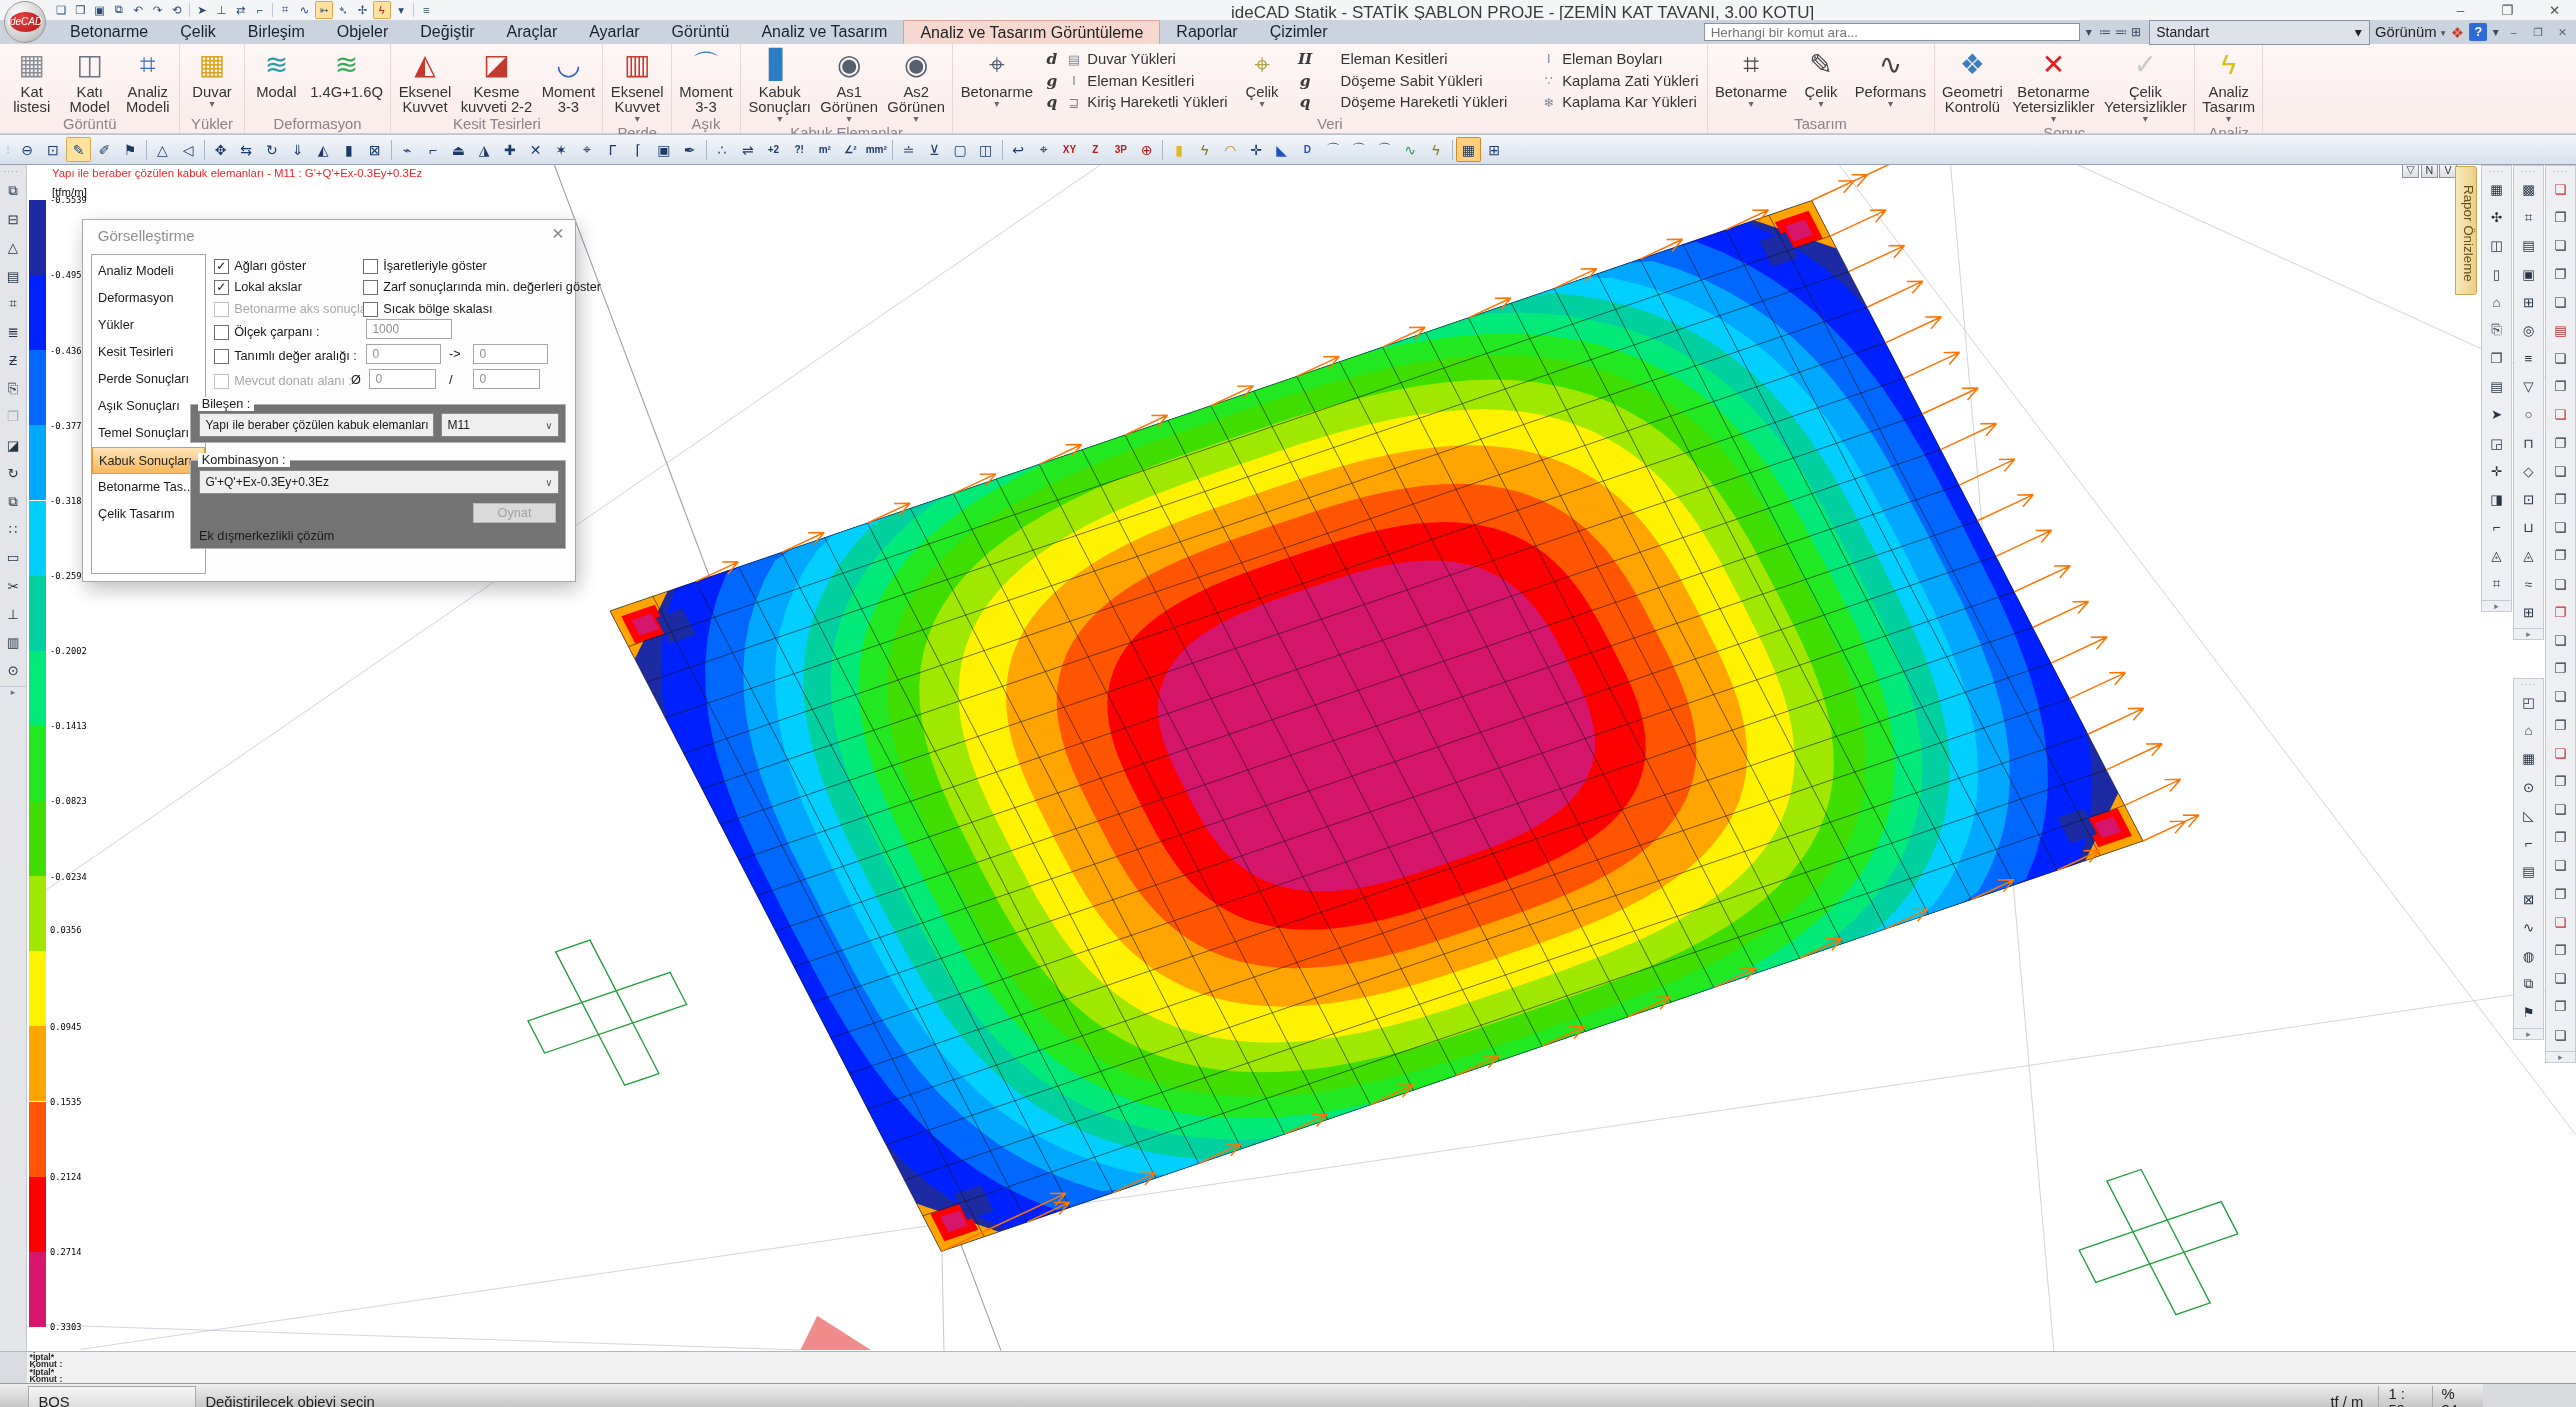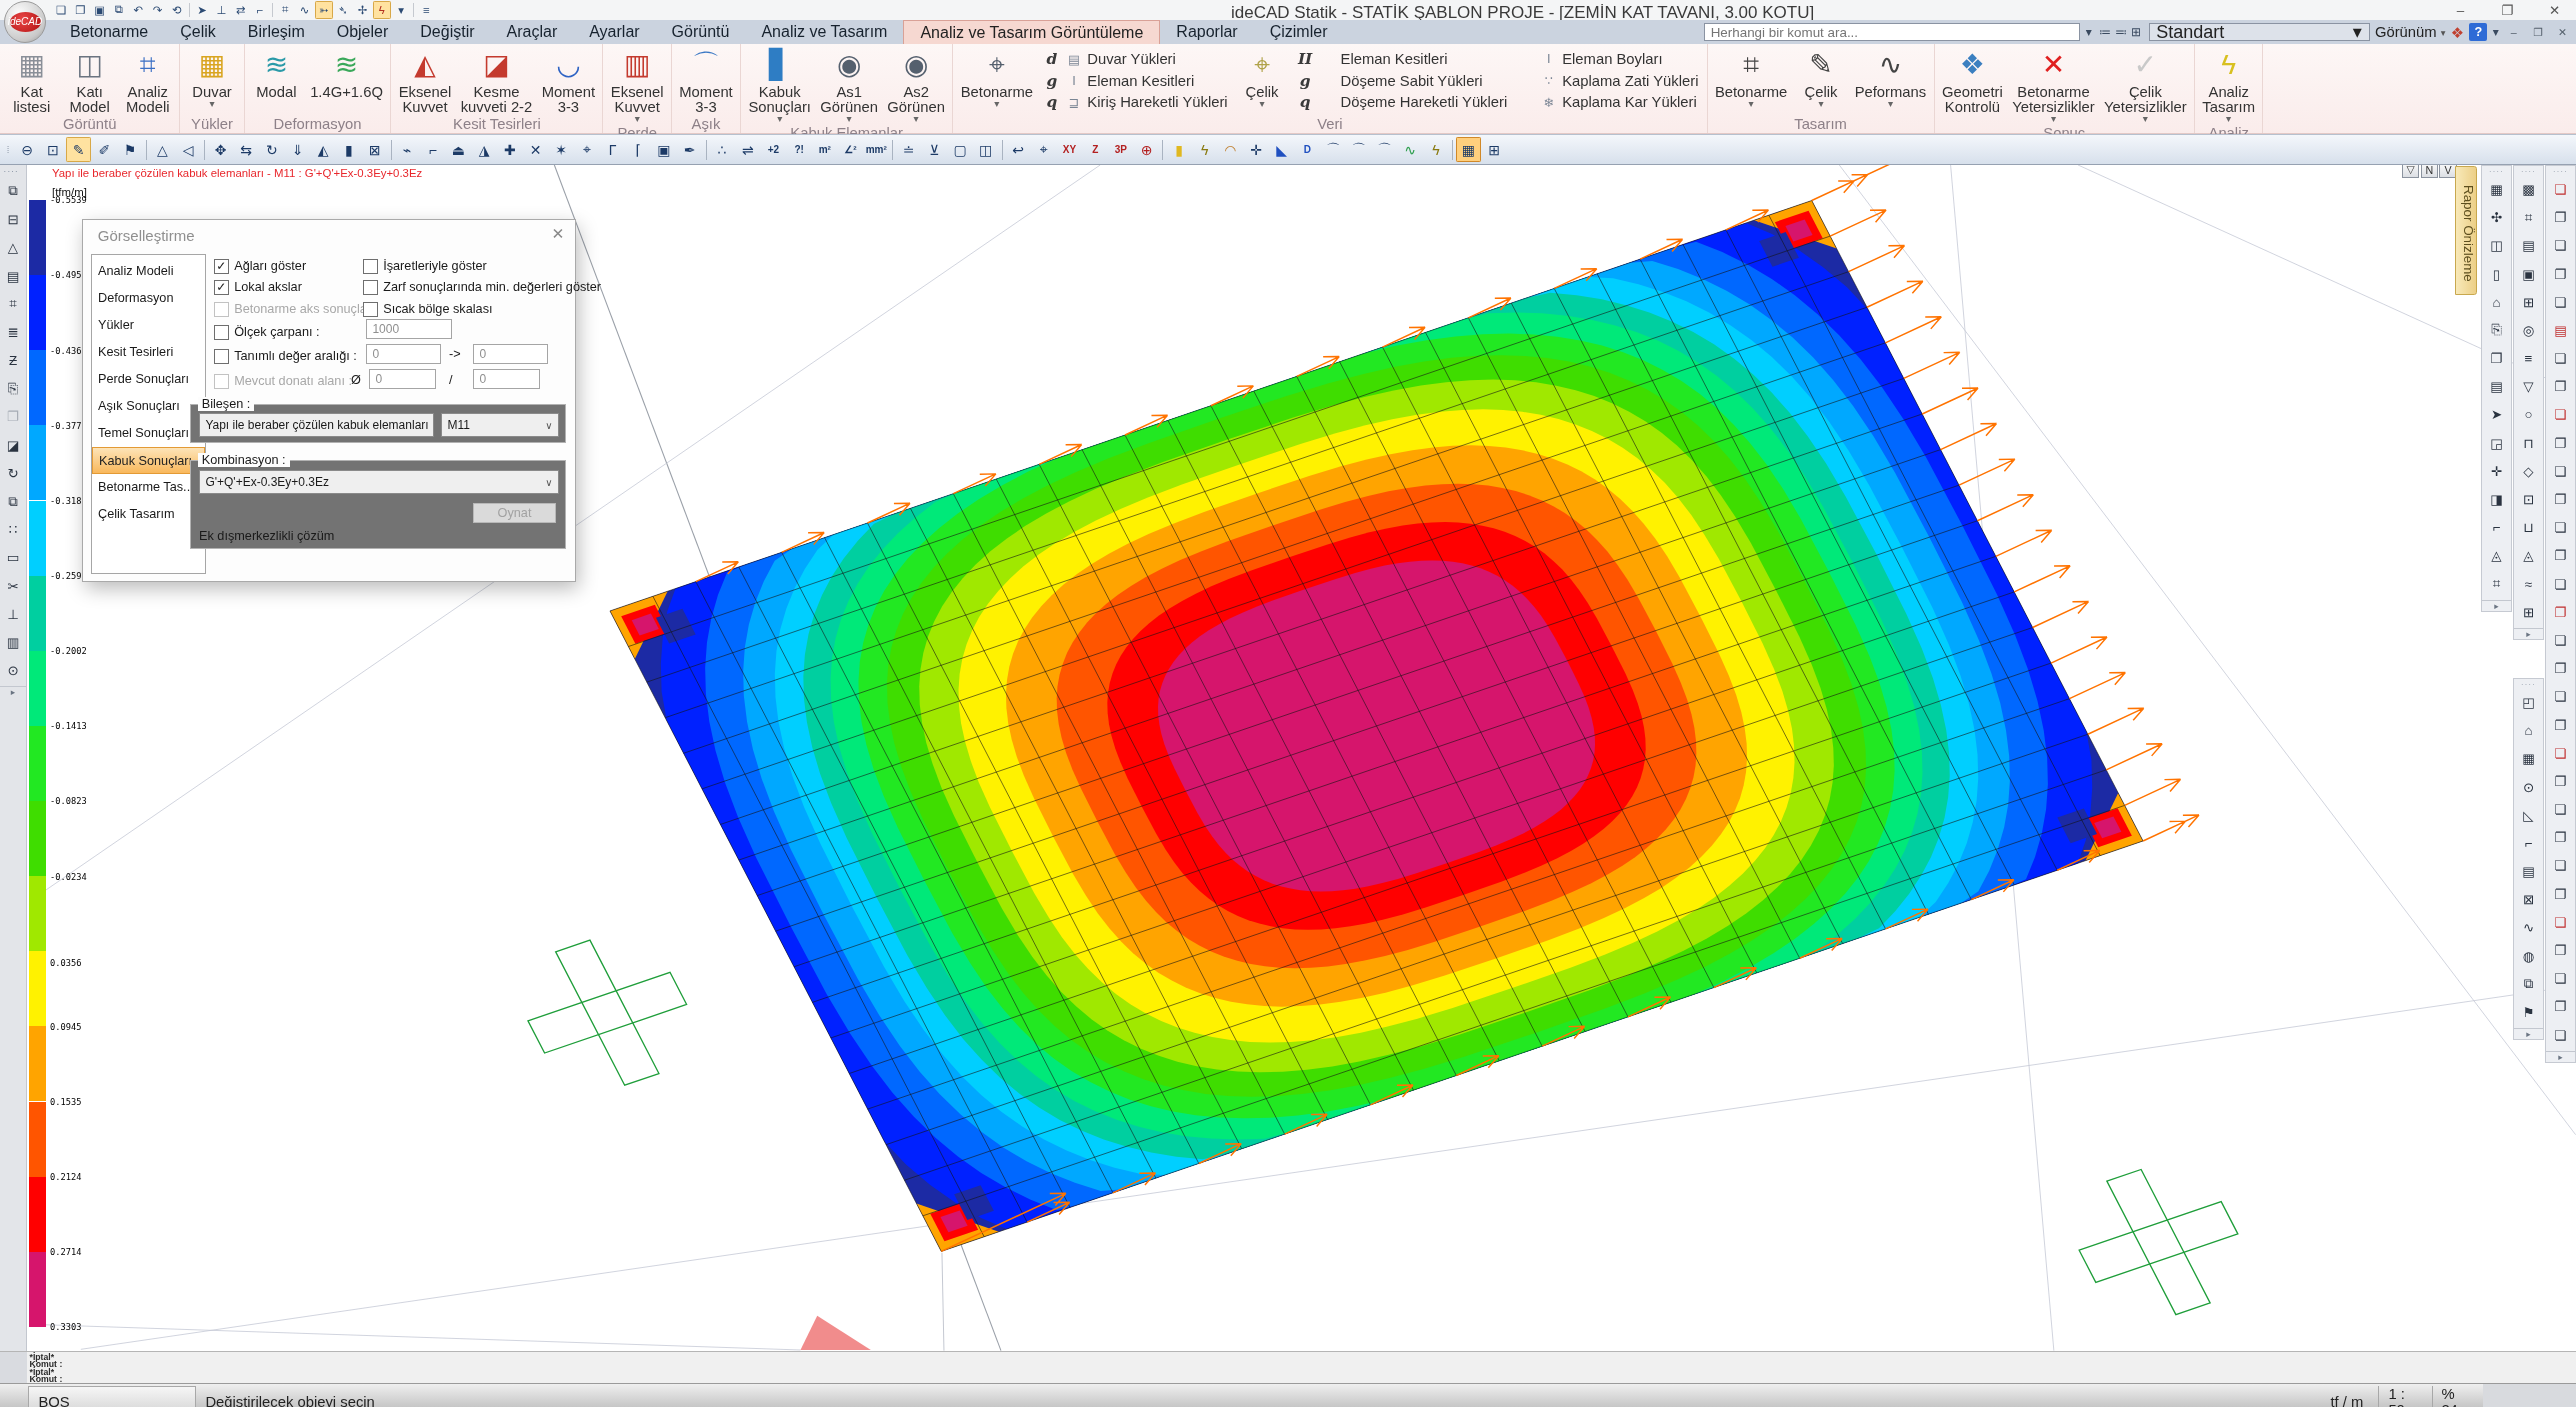--- a/index.html
+++ b/index.html
@@ -24,21 +24,21 @@
           font-size:13.4px;color:#555}
 
   .menubar{position:absolute;left:0;top:20px;width:2576px;height:24px;background:#cbd3df;z-index:7;display:flex;align-items:stretch}
   .tabs{display:flex;margin-left:54px}
   .tab{padding:0 16px;display:flex;align-items:center;font-size:16px;color:#17222e;white-space:nowrap}
   .tab.active{background:#f6d8d1;border:0.7px solid #d9a197;border-bottom:none;color:#222}
   .menu-right{position:absolute;right:0;top:0;height:24px;display:flex;align-items:center;gap:5.4px;padding-right:4px}
   .searchbox{width:376px;height:18px;background:#fff;border:0.7px solid #8a93a2;font-size:13.4px;color:#777;
              padding:0 5.4px;font-family:"Liberation Sans",sans-serif}
   .mini{font-size:12px;color:#3a4a60}
-  .standart{width:221px;height:18px;background:#dde2ea;border:0.7px solid #8a93a2;font-size:18px;color:#222;
+  .standart{width:221px;height:25px;background:#dde2ea;border:0.7px solid #8a93a2;font-size:14px;color:#222;
             display:flex;align-items:center;justify-content:space-between;padding:0 6.7px}
   .gorunum{font-size:14.8px;color:#222;display:flex;align-items:center;gap:4px}
   .help-btn{width:18px;height:18px;background:#2e6bd6;color:#fff;font-size:12.7px;font-weight:bold;
             display:flex;align-items:center;justify-content:center;border-radius:2px}
   .mdi{font-size:10.7px;color:#55606c;width:19px;text-align:center}
 
   
   .ribbon{position:absolute;left:0;top:44px;width:2576px;height:90px;z-index:6;
           background:linear-gradient(#fdf7f6,#faeceb);border-bottom:0.7px solid #e3c9c6;display:flex}
   .rb-group{display:flex;flex-direction:column;border-right:0.7px solid #ead6d3;padding:1.3px 2.7px 0 2.7px}
@@ -199,21 +199,21 @@
       <div class="lv" style="top: -4.7px;">-0.5539</div>
       <div class="lv" style="top: 70px;">-0.495</div>
       <div class="lv" style="top: 146px;">-0.436</div>
       <div class="lv" style="top: 221px;">-0.3771</div>
       <div class="lv" style="top: 296px;">-0.3181</div>
       <div class="lv" style="top: 371px;">-0.2592</div>
       <div class="lv" style="top: 446px;">-0.2002</div>
       <div class="lv" style="top: 521px;">-0.1413</div>
       <div class="lv" style="top: 596px;">-0.0823</div>
       <div class="lv" style="top: 672px;">-0.0234</div>
-      <div class="lv" style="top: 758px;">0.0356</div>
+      <div class="lv" style="top: 725px;">0.0356</div>
       <div class="lv" style="top: 822px;">0.0945</div>
       <div class="lv" style="top: 897px;">0.1535</div>
       <div class="lv" style="top: 972px;">0.2124</div>
       <div class="lv" style="top: 1047px;">0.2714</div>
       <div class="lv" style="top: 1122px;">0.3303</div>
     </div>
 
   <div class="titlebar">
     <div class="title-text">ideCAD Statik - STATİK ŞABLON PROJE - [ZEMİN KAT TAVANI, 3.00 KOTU]</div>
     <div class="winbtn" style="left:2445px">–</div>

